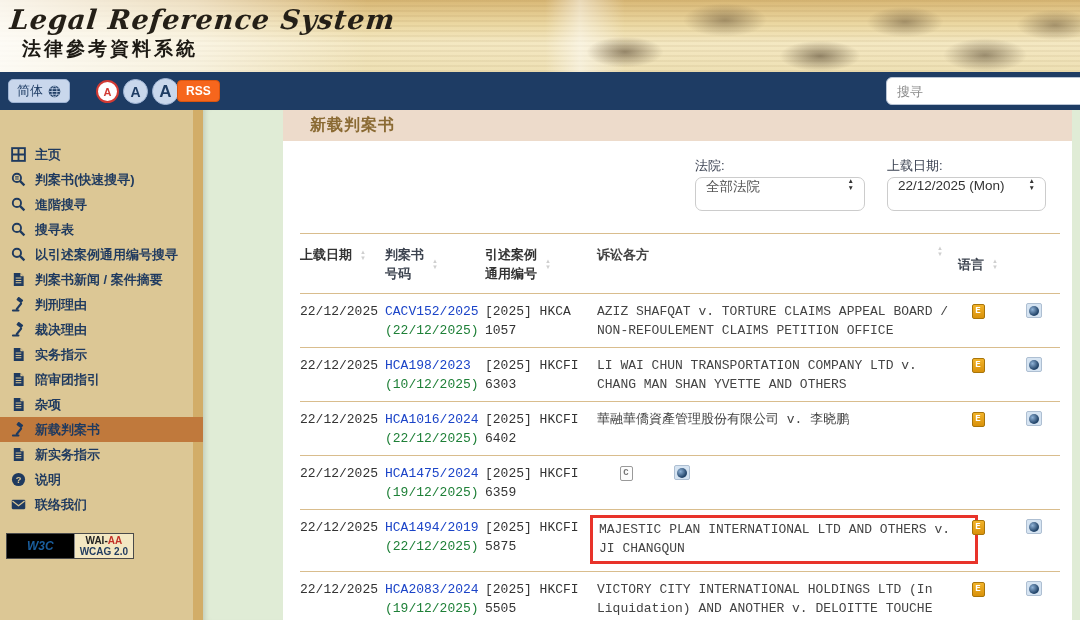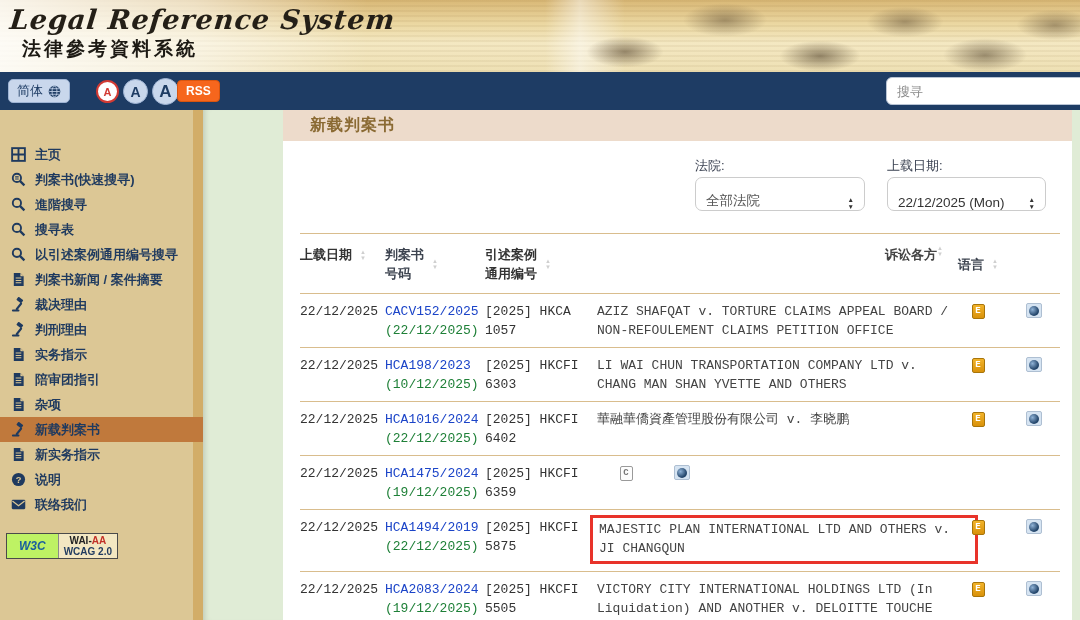--- a/index.html
+++ b/index.html
@@ -74,39 +74,39 @@
     font-size:13px; font-weight:bold; color:#1f3a5f; cursor:pointer; line-height:17px;
   }
   .side-item.active { background:#c0793c; }
   .s-icon { width:16px; height:16px; flex:0 0 16px; display:inline-flex; align-items:center; justify-content:center; color:#1f3a5f; }
   .s-icon svg { width:15px; height:15px; }
   .wcag-badge {
     position:relative; z-index:1; margin:16px 0 0 6px; display:inline-flex;
     border:1px solid #4a4a4a; background:#f3e7c2; height:26px; align-items:stretch;
   }
   .wcag-w3c {
-    background:#bef264; color:#1a5e9e; font-weight:bold; font-style:italic;
-    font-size:12px; display:flex; align-items:center; padding:0 12px; border-right:1px solid #8a8a8a;
+    background:#000000; color:#1a5e9e; font-weight:bold; font-style:italic;
+    font-size:12px; display:flex; align-items:center; padding:0 20px; border-right:1px solid #8a8a8a;
   }
   .wcag-text { padding:1px 5px; text-align:center; line-height:11px; }
   .wcag-l1 { font-size:10px; font-weight:bold; color:#222; }
   .wcag-l1 .aa { color:#c23128; }
   .wcag-l2 { font-size:10px; font-weight:bold; color:#1f3a5f; }
 
   
   .page-title-bar { height:31px; background:#eddbcb; display:flex; align-items:center; padding-left:27px; }
   .page-title { font-size:16px; font-weight:bold; color:#8a6a33; letter-spacing:1px; }
 
   .filters { position:relative; height:92px; }
   .filter-label { position:absolute; font-size:13px; color:#3b4252; }
   .court-label { left:412px; top:16px; }
   .date-label  { left:604px; top:16px; }
   .select {
     position:absolute; top:36px; height:34px; background:#fff;
-    border:1px solid #ccc; border-radius:7px; display:flex; align-items:flex-end;
+    border:1px solid #ccc; border-radius:7px; display:flex; align-items:flex-start;
     justify-content:space-between; padding:0 10px; font-size:13.5px; color:#555; cursor:pointer;
   }
   .court-select { left:412px; width:170px; }
   .date-select  { left:604px; width:159px; color:#333; }
 
   .sort { display:inline-flex; flex-direction:column; align-items:center; line-height:0; cursor:pointer; }
   .sort i { font-style:normal; font-size:6px; color:#cfcfcf; line-height:6px; }
   .sel-arrows { display:inline-flex; flex-direction:column; align-items:center; line-height:0; }
   .sel-arrows i { font-style:normal; font-size:6.5px; color:#333; line-height:6.5px; }
 
@@ -117,21 +117,21 @@
   }
   .t-row { display:flex; border-bottom:1px solid #d9bd8d; padding:8px 0 7px; line-height:19px;font-family:Liberation Mono, monospace; }
   .c-date { width:85px; color:#333; }
   .c-caseno { width:100px; }
   .c-cite { width:112px; color:#333; }
   .c-part { width:352px; color:#444; }
   .c-lang { width:58px; display:flex; justify-content:center; align-items:flex-start; padding-top:2px; }
   .c-act  { width:53px; display:flex; justify-content:center; align-items:flex-start; padding-top:1px; }
   .hdr-inline { display:inline-flex; align-items:center; gap:8px; }
   .hdr-stack { display:flex; align-items:center; gap:8px; }
-  .c-part.hdr { display:flex; justify-content:flex-end; padding-right:6px; }
+  .c-part.hdr { display:flex; justify-content:space-between; padding-right:6px; }
   .c-lang.hdr { gap:8px; align-items:center; padding-top:0; }
 
   .case-link { color:#1b44c8; text-decoration:none; cursor:pointer; display:block; }
   .jdate { color:#1f8038; }
 
   .hl-box { border:3px solid #e8332a; width:388px; margin:-3px 0 0 -7px; padding:2px 6px 3px; }
 
   .lang-ic {
     width:13px; height:15px; border-radius:2px; display:inline-flex;
     align-items:center; justify-content:center; font-size:9px; font-weight:bold; cursor:pointer;
@@ -239,33 +239,33 @@
         <div class="side-item">
           <span class="s-icon">
             <svg viewBox="0 0 16 16">
               <g fill="currentColor">
                 <rect x="6.2" y="0.8" width="6.5" height="4.2" rx="1" transform="rotate(38 9 3)"></rect>
                 <rect x="7.2" y="5.2" width="2.4" height="9.5" rx="1" transform="rotate(38 8.4 10)"></rect>
                 <rect x="1" y="13.2" width="8" height="2.2" rx="1"></rect>
               </g>
             </svg>
           </span>
-          <span class="s-label">裁决理由</span>
+          <span class="s-label">判刑理由</span>
         </div>
         <div class="side-item">
           <span class="s-icon">
             <svg viewBox="0 0 16 16">
               <g fill="currentColor">
                 <rect x="6.2" y="0.8" width="6.5" height="4.2" rx="1" transform="rotate(38 9 3)"></rect>
                 <rect x="7.2" y="5.2" width="2.4" height="9.5" rx="1" transform="rotate(38 8.4 10)"></rect>
                 <rect x="1" y="13.2" width="8" height="2.2" rx="1"></rect>
               </g>
             </svg>
           </span>
-          <span class="s-label">判刑理由</span>
+          <span class="s-label">裁决理由</span>
         </div>
         <div class="side-item">
           <span class="s-icon">
             <svg viewBox="0 0 16 16">
               <path d="M3 1h7l3.5 3.5V15H3z" fill="currentColor"></path>
               <path d="M10 1v3.5h3.5" fill="#dcc795"></path>
               <path d="M5 6.5h6M5 9h6M5 11.5h6" stroke="#dcc795" stroke-width="1.1"></path>
             </svg>
           </span>
           <span class="s-label">实务指示</span>

